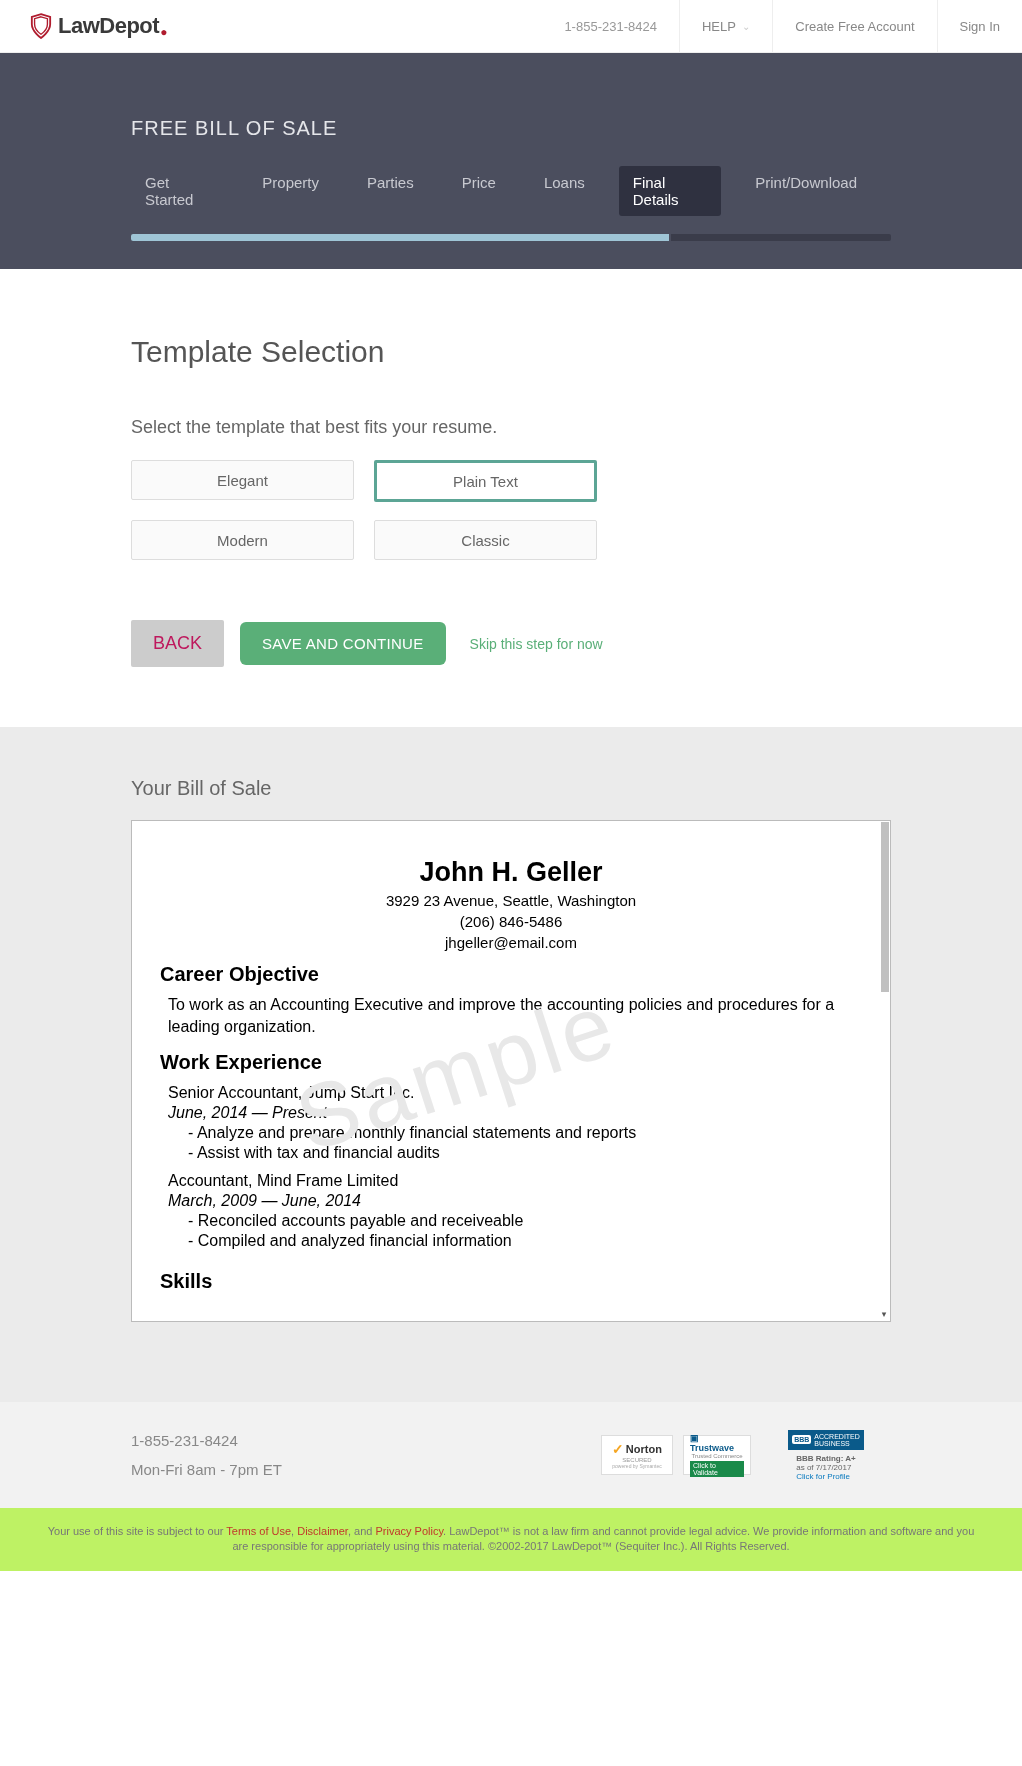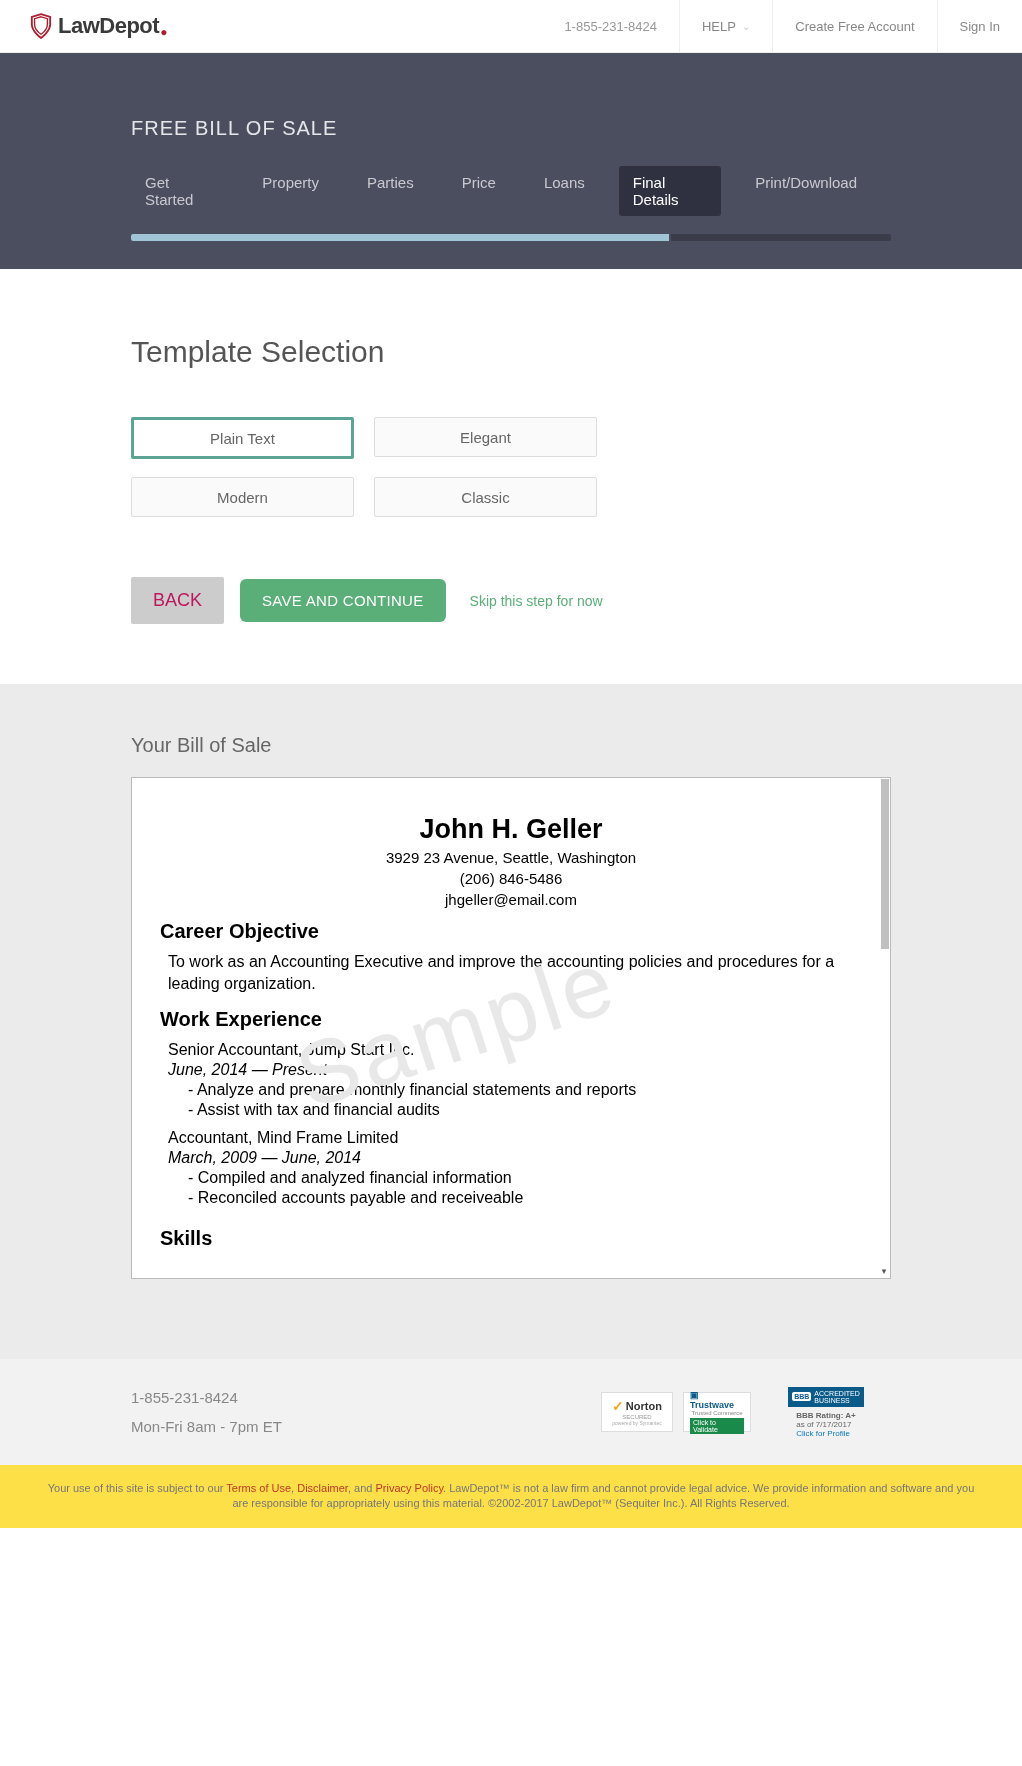--- a/index.html
+++ b/index.html
@@ -63,21 +63,21 @@
 .badges { margin-left: auto; display: flex; gap: 10px; align-items: center; }
 .badge { height: 40px; border: 1px solid #ddd; background: #fff; padding: 2px 6px; font-size: 8px; display: flex; flex-direction: column; justify-content: center; align-items: center; }
 .badge-norton { width: 72px; }
 .badge-norton-top { display:flex; align-items:center; gap:2px; }
 .badge-trust { width: 68px; }
 .badge-trust .bar { background:#1a8a4a; color:#fff; font-size:7px; padding:1px 3px; margin-top:2px; }
 .badge-bbb { display:flex; align-items:center; gap:4px; border:none; background:none; width:130px; }
 .bbb-box { background:#0a5a8a; color:#fff; font-size:7px; padding:3px 4px; display:flex; align-items:center; gap:3px; }
 .bbb-txt { font-size:8px; color:#666; }
 
-.footer-2 { background: #fde047; padding: 16px 40px; text-align: center; font-size: 11px; color: #777; line-height: 1.4; }
+.footer-2 { background: #bef264; padding: 16px 40px; text-align: center; font-size: 11px; color: #777; line-height: 1.4; }
 .footer-2 a { color: #c0392b; text-decoration: none; }
 </style>
 </head>
 <body>
 
 <div class="header">
   <div class="logo-wrap">
     <svg class="logo-icon" viewBox="0 0 24 28">
         <path fill="none" stroke="#b01c2e" stroke-width="2" d="M12 1 L22 4 V12 C22 20 12 27 12 27 C12 27 2 20 2 12 V4 Z"></path>
         <path fill="none" stroke="#b01c2e" stroke-width="1.5" d="M12 4 L19 6 V12 C19 18 12 23 12 23 C12 23 5 18 5 12 V6 Z"></path>
@@ -109,23 +109,24 @@
     <div class="progress-wrap">
       <div class="progress-bar">
           <div class="progress-fill"></div>
         </div>
     </div>
   </div>
 </div>
 
 <div class="main">
   <div class="main-title">Template Selection</div>
+  <div class="main-sub">Select the template that best fits your resume.</div>
   <div class="tpl-grid">
+    <button class="tpl-btn">Elegant</button>
     <button class="tpl-btn selected">Plain Text</button>
-    <button class="tpl-btn">Elegant</button>
     <button class="tpl-btn">Modern</button>
     <button class="tpl-btn">Classic</button>
   </div>
   <div class="actions">
     <button class="btn-back">BACK</button>
     <button class="btn-save">SAVE AND CONTINUE</button>
     <span class="skip">Skip this step for now</span>
   </div>
 </div>
 
@@ -143,22 +144,22 @@
         <div class="resume-line">jhgeller@email.com</div>
         <div class="resume-h2">Career Objective</div>
         <div class="resume-p">To work as an Accounting Executive and improve the accounting policies and procedures for a leading organization.</div>
         <div class="resume-h2">Work Experience</div>
         <div class="resume-job">Senior Accountant, Jump Start Inc.</div>
         <div class="resume-dates">June, 2014 — Present</div>
         <div class="resume-bullet">-  Analyze and prepare monthly financial statements and reports</div>
         <div class="resume-bullet">-  Assist with tax and financial audits</div>
         <div class="resume-job">Accountant, Mind Frame Limited</div>
         <div class="resume-dates">March, 2009 — June, 2014</div>
+        <div class="resume-bullet">-  Reconciled accounts payable and receiveable</div>
         <div class="resume-bullet">-  Compiled and analyzed financial information</div>
-        <div class="resume-bullet">-  Reconciled accounts payable and receiveable</div>
         <div class="resume-h2" style="margin-top:20px">Skills</div>
       </div>
     </div>
   </div>
 </div>
 
 <div class="footer-1">
   <div class="footer-1-inner">
     <div>
       <div class="footer-phone">1-855-231-8424</div>

